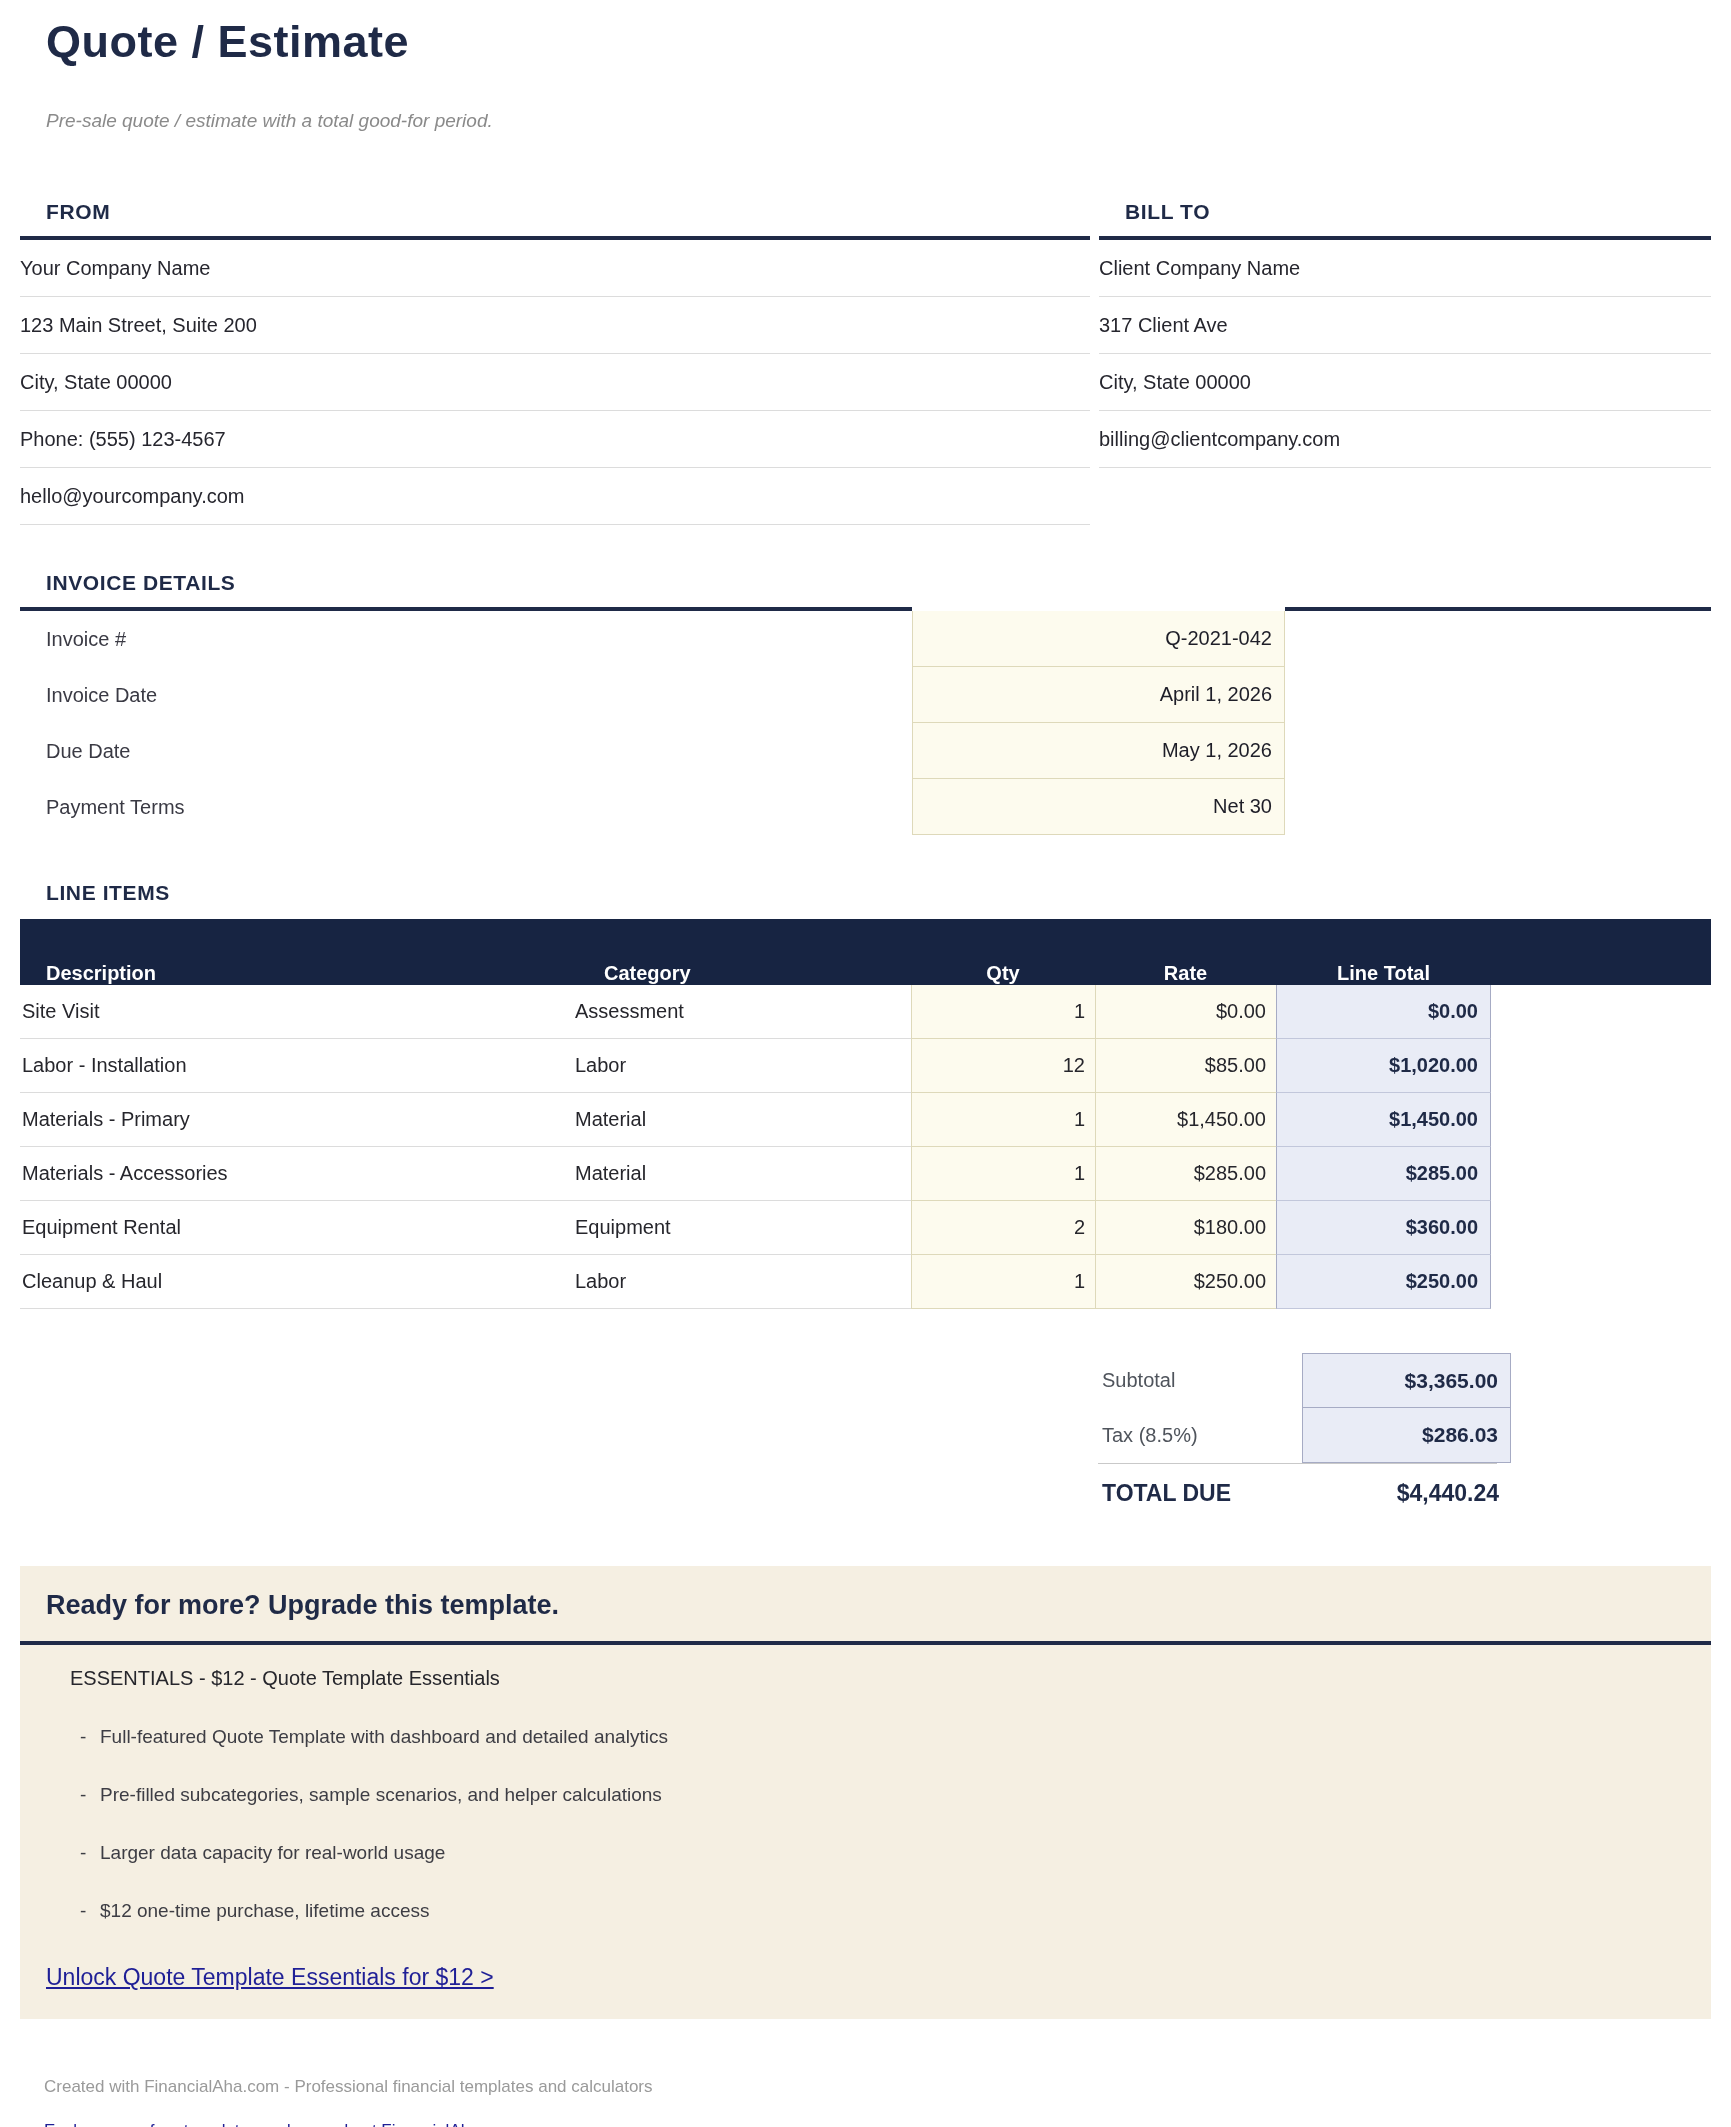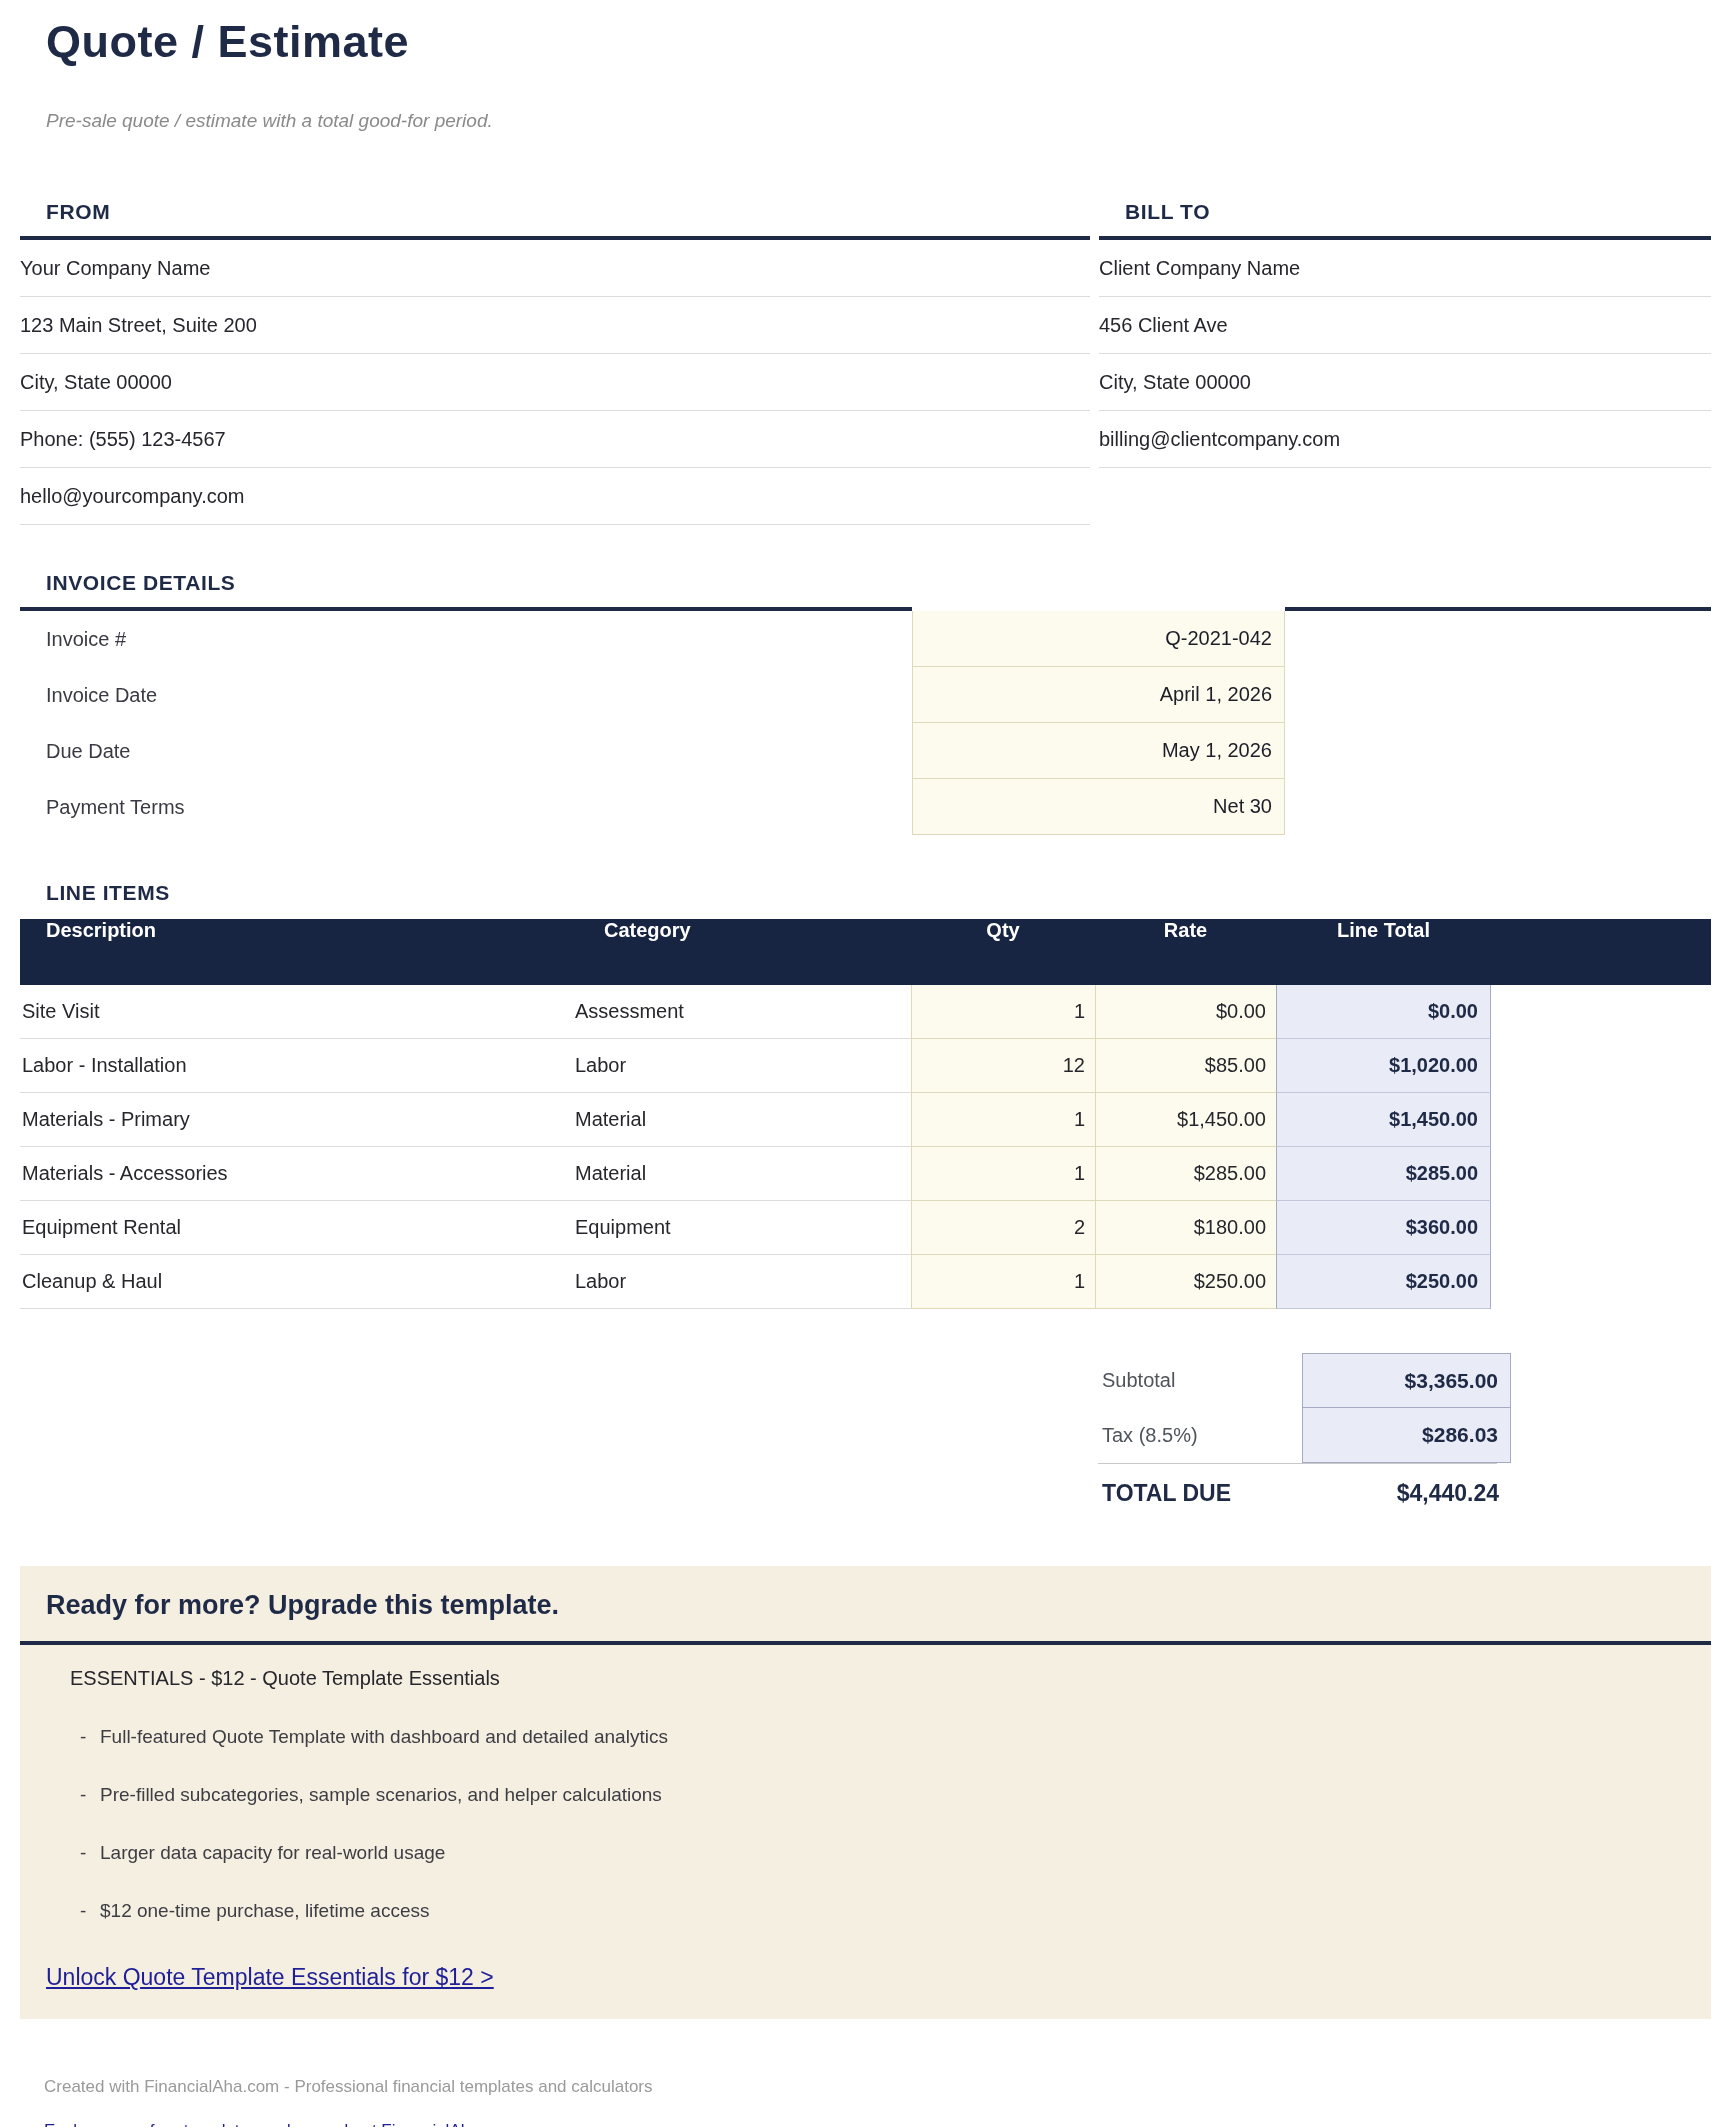--- a/index.html
+++ b/index.html
@@ -63,21 +63,21 @@
     border-bottom:1px solid var(--creamborder,#ded9ba);
     display:flex; align-items:center; justify-content:flex-end;
     padding-right:12px; font-size:20px; color:#1e1e28;
   }
   .inv-row:first-of-type .inv-value { border-top:1px solid var(--creamborder,#ded9ba); }
 
   
   .line-items { margin:46px 20px 0 20px; }
   .li-heading { padding-bottom:14px; }
   .li-header {
-    display:flex; align-items:flex-start; height:66px;
+    display:flex; align-items:flex-end; height:66px;
     background:var(--bar,#172442); color:#ffffff;
     font-weight:700; font-size:20px;
   }
   .h-desc  { width:555px; box-sizing:border-box; padding-left:26px; }
   .h-cat   { width:336px; box-sizing:border-box; padding-left:29px; }
   .h-qty   { width:184px; text-align:center; }
   .h-rate  { width:181px; text-align:center; }
   .h-total { width:215px; text-align:center; }
   .h-spacer{ flex:1; }
 
@@ -183,21 +183,21 @@
       <div class="addr-heading">FROM</div>
       <div class="addr-row">Your Company Name</div>
       <div class="addr-row">123 Main Street, Suite 200</div>
       <div class="addr-row">City, State 00000</div>
       <div class="addr-row">Phone: (555) 123-4567</div>
       <div class="addr-row">hello@yourcompany.com</div>
     </div>
     <div class="addr-col-right">
       <div class="addr-heading">BILL TO</div>
       <div class="addr-row">Client Company Name</div>
-      <div class="addr-row">456 Client Ave</div>
+      <div class="addr-row">317 Client Ave</div>
       <div class="addr-row">City, State 00000</div>
       <div class="addr-row">billing@clientcompany.com</div>
     </div>
   </div>
 
   <div class="invoice-details">
     <div class="section-heading inv-heading">INVOICE DETAILS</div>
     <div class="inv-rule">
       <div class="seg-a"></div>
         <div class="seg-b"></div>

